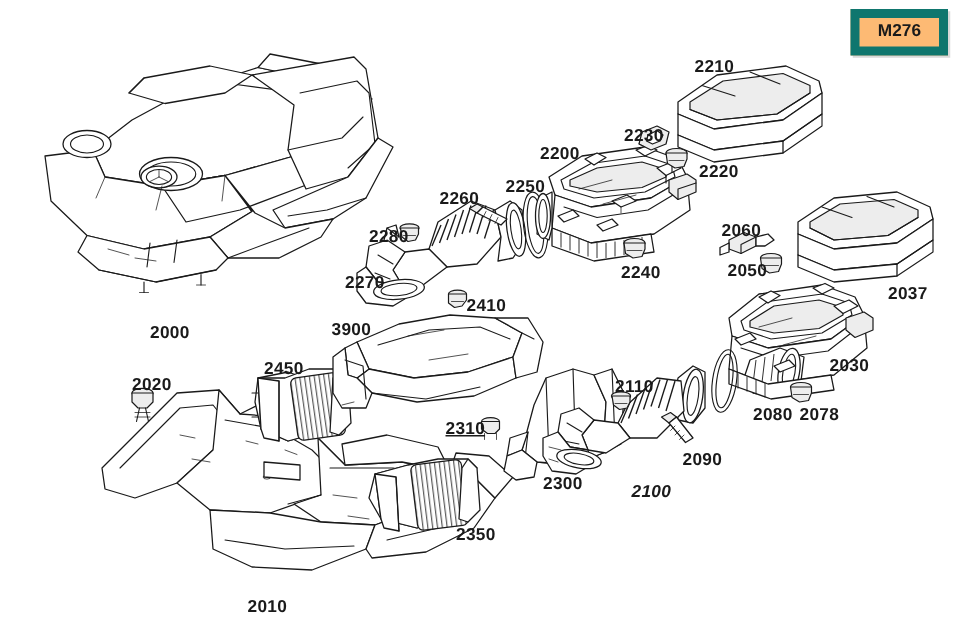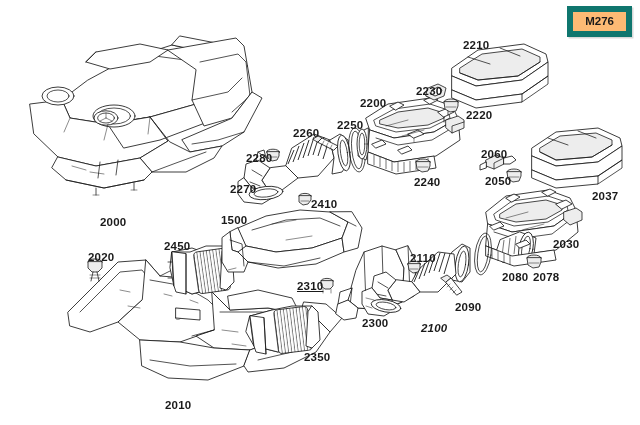--- a/index.html
+++ b/index.html
@@ -467,18 +467,18 @@
   <div class="lbl" style="left:466px;top:110px;">2220</div>
   <div class="lbl" style="left:416px;top:86px;">2230</div>
   <div class="lbl" style="left:414px;top:177px;">2240</div>
   <div class="lbl" style="left:337px;top:120px;">2250</div>
   <div class="lbl" style="left:293px;top:128px;">2260</div>
   <div class="lbl" style="left:230px;top:184px;">2270</div>
   <div class="lbl" style="left:246px;top:153px;">2280</div>
   <div class="lbl" style="left:362px;top:318px;">2300</div>
   <div class="lbl" style="left:297px;top:281px;text-decoration:underline;">2310</div>
   <div class="lbl" style="left:304px;top:352px;text-align:center;">2350</div>
-  <div class="lbl" style="left:221px;top:215px;">1500</div>
+  <div class="lbl" style="left:221px;top:215px;">3900</div>
   <div class="lbl" style="left:311px;top:199px;">2410</div>
-  <div class="lbl" style="left:164px;top:241px;">2450</div>
+  <div class="lbl" style="left:176px;top:241px;">2450</div>
 
   <div id="engcode">M276</div>
 </div>
 
 </body></html>

